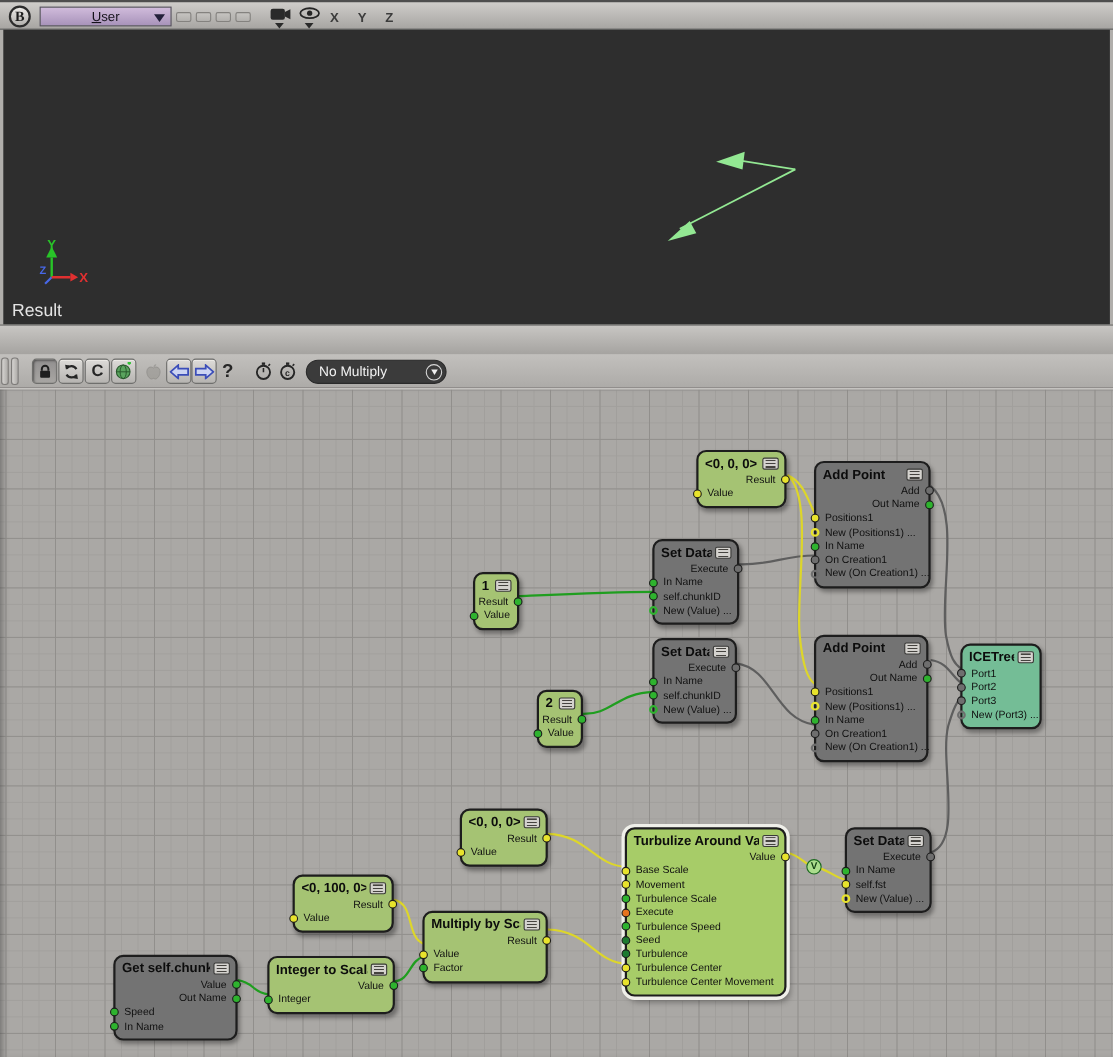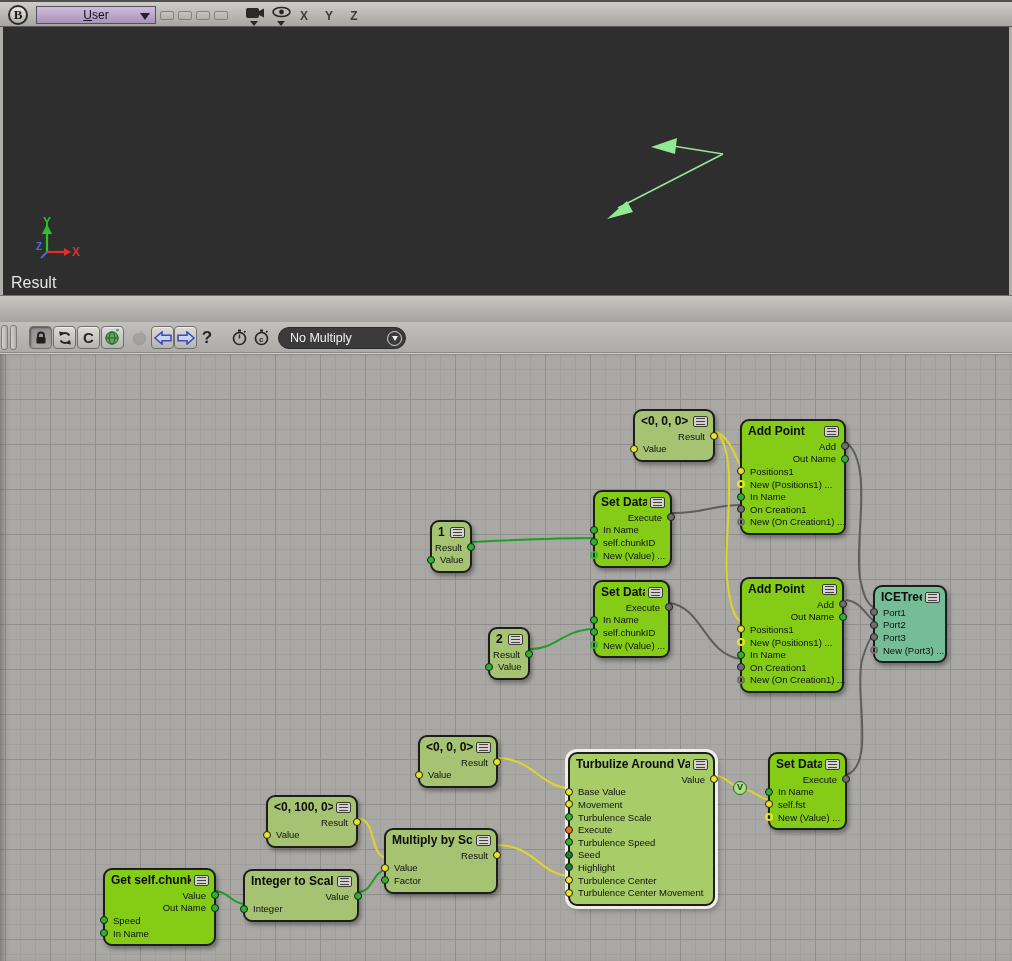--- a/index.html
+++ b/index.html
@@ -52,21 +52,21 @@
       linear-gradient(#a19f9c 1px,transparent 1px),linear-gradient(90deg,#a19f9c 1px,transparent 1px);
     background-size:45px 45px,45px 45px,15px 15px,15px 15px;background-position:5px 0;
     border-top:1px solid #d2d0cd;box-sizing:border-box;
     box-shadow:inset 6px 0 6px -4px rgba(60,60,60,.5);}
   #wires{position:absolute;left:0;top:0;width:1012px;height:961px;pointer-events:none;}
   #nodes{position:absolute;left:0;top:0;width:1012px;height:961px;}
 
   .node{position:absolute;box-sizing:border-box;border:2px solid #1d1d1d;border-radius:9px;
     box-shadow:2px 3px 4px rgba(0,0,0,.35);padding-bottom:5px;}
   .node.green{background:#a5c373;}
-  .node.blue{background:#84cc16;}
+  .node.blue{background:#737373;}
   .node.teal{background:#74bd96;}
   .node.selected{box-shadow:0 0 0 3px #efefe9,3px 4px 6px rgba(0,0,0,.35);background:#a7cc68;}
   .node-title{display:flex;justify-content:space-between;align-items:center;padding:3px 5px 2px 6px;height:14px;}
   .node-title .t{font-weight:bold;font-size:12px;color:#0c0c0c;white-space:nowrap;overflow:hidden;}
   .menu-icon{flex:0 0 15px;width:15px;height:11px;margin-left:3px;background-color:#d4d2ce;border:1px solid #3a3a38;border-radius:2px;box-sizing:border-box;
     background-image:repeating-linear-gradient(#45433f 0 1px,rgba(0,0,0,0) 1px 3px);
     background-size:calc(100% - 4px) 8px;background-position:2px 1px;background-repeat:no-repeat;}
   .port{position:relative;height:12.6px;display:flex;align-items:center;font-size:9.5px;color:#101010;white-space:nowrap;}
   .port.in{padding-left:8px;}
   .port.out{flex-direction:row-reverse;padding-right:8px;}
@@ -419,21 +419,21 @@
         <div class="node-title">
           <span class="t">Turbulize Around Valu</span>
           <span class="menu-icon"></span>
         </div>
         <div class="port out">
           <span class="dot" style="background: rgb(232, 227, 44);"></span>
           <span>Value</span>
         </div>
         <div class="port in">
           <span class="dot" style="background: rgb(232, 227, 44);"></span>
-          <span>Base Value</span>
+          <span>Base Scale</span>
         </div>
         <div class="port in">
           <span class="dot" style="background: rgb(232, 227, 44);"></span>
           <span>Movement</span>
         </div>
         <div class="port in">
           <span class="dot" style="background: rgb(46, 179, 46);"></span>
           <span>Turbulence Scale</span>
         </div>
         <div class="port in">
@@ -443,21 +443,21 @@
         <div class="port in">
           <span class="dot" style="background: rgb(46, 179, 46);"></span>
           <span>Turbulence Speed</span>
         </div>
         <div class="port in">
           <span class="dot" style="background: rgb(29, 122, 48);"></span>
           <span>Seed</span>
         </div>
         <div class="port in">
           <span class="dot" style="background: rgb(29, 122, 48);"></span>
-          <span>Highlight</span>
+          <span>Turbulence</span>
         </div>
         <div class="port in">
           <span class="dot" style="background: rgb(232, 227, 44);"></span>
           <span>Turbulence Center</span>
         </div>
         <div class="port in">
           <span class="dot" style="background: rgb(232, 227, 44);"></span>
           <span>Turbulence Center Movement</span>
         </div>
       </div>

